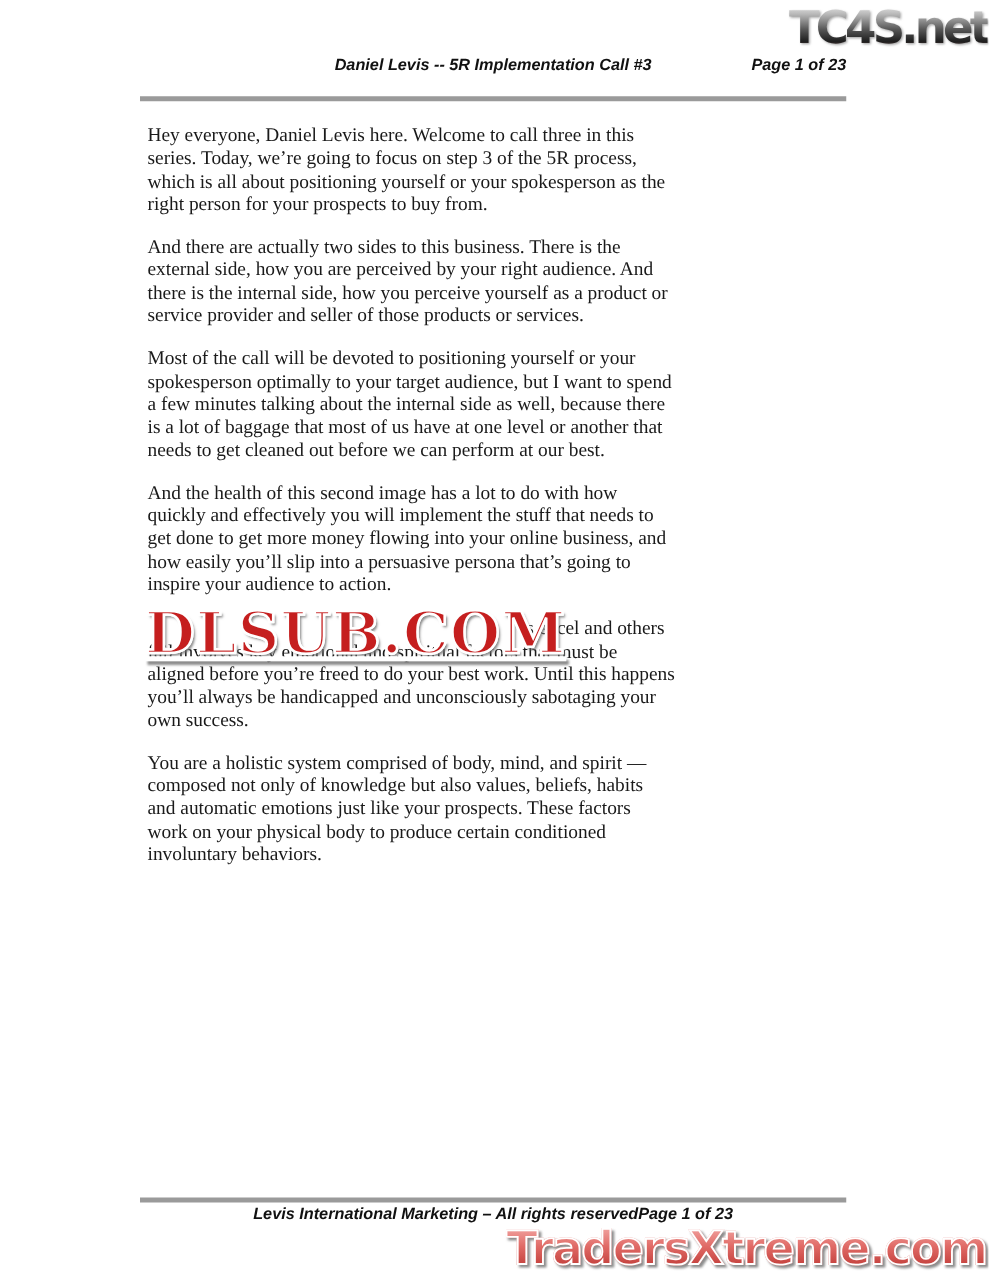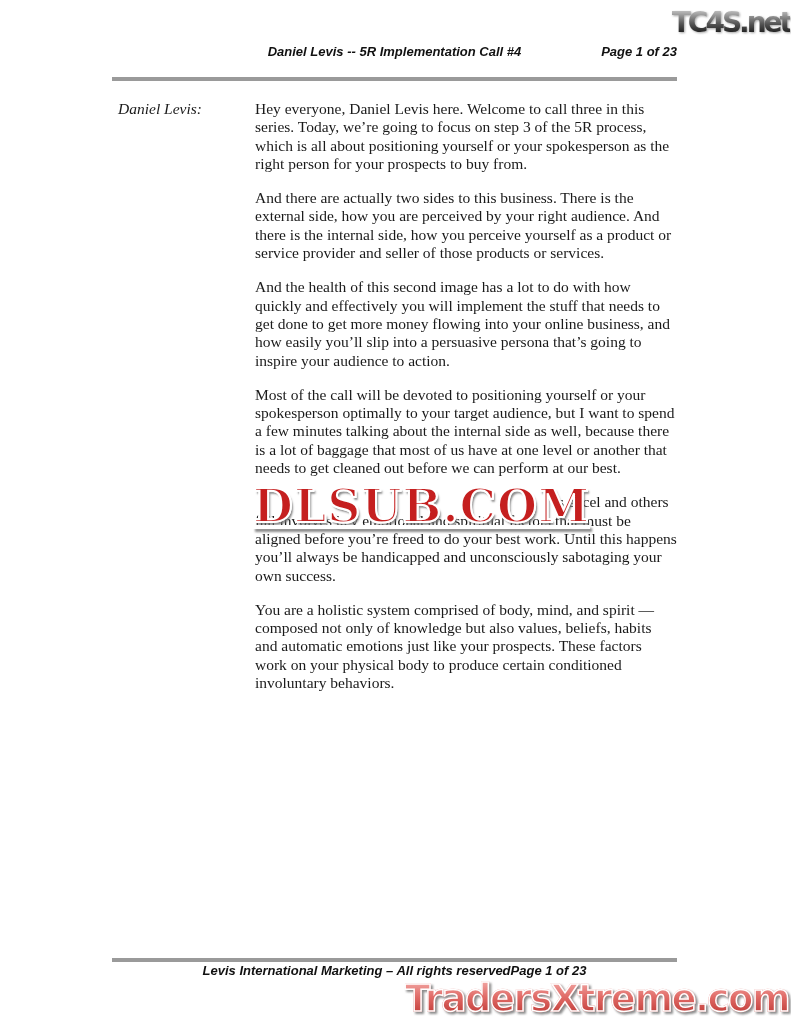--- a/index.html
+++ b/index.html
@@ -17,21 +17,21 @@
     color: #1a1a1a;
   }
 
   
   .tc4s-logo {
     position: absolute;
     top: 2px;
     right: 1px;
     font-family: "DejaVu Sans", sans-serif;
     font-weight: bold;
-    font-size: 28px;
+    font-size: 36px;
     line-height: 42px;
     letter-spacing: -3px;
     background: linear-gradient(180deg,
       #f2f2f2 0%, #b9b9b9 22%, #555555 52%, #1f1f1f 74%, #8e5c58 100%);
     -webkit-background-clip: text;
     background-clip: text;
     color: transparent;
     filter: drop-shadow(1px 1px 1px rgba(90,90,90,0.55));
     white-space: nowrap;
   }
@@ -153,33 +153,32 @@
   }
 </style>
 </head>
 <body>
 
 <div class="page">
 
   <div class="tc4s-logo">TC4S.net</div>
 
   <div class="header-row">
-    <span class="header-title">Daniel Levis -- 5R Implementation Call #4</span>
+    <span class="header-title">Daniel Levis -- 5R Implementation Call #3</span>
     <span class="header-page">Page 1 of 23</span>
   </div>
 
   <div class="rule rule-top"></div>
 
   <div class="content">
-    <div class="speaker">Daniel Levis:</div>
     <div class="paras">
       <p>Hey everyone, Daniel Levis here. Welcome to call three in this series. Today, we’re going to focus on step 3 of the 5R process, which is all about positioning yourself or your spokesperson as the right person for your prospects to buy from.</p>
       <p>And there are actually two sides to this business. There is the external side, how you are perceived by your right audience. And there is the internal side, how you perceive yourself as a product or service provider and seller of those products or services.</p>
+      <p>Most of the call will be devoted to positioning yourself or your spokesperson optimally to your target audience, but I want to spend a few minutes talking about the internal side as well, because there is a lot of baggage that most of us have at one level or another that needs to get cleaned out before we can perform at our best.</p>
       <p>And the health of this second image has a lot to do with how quickly and effectively you will implement the stuff that needs to get done to get more money flowing into your online business, and how easily you’ll slip into a persuasive persona that’s going to inspire your audience to action.</p>
-      <p>Most of the call will be devoted to positioning yourself or your spokesperson optimally to your target audience, but I want to spend a few minutes talking about the internal side as well, because there is a lot of baggage that most of us have at one level or another that needs to get cleaned out before we can perform at our best.</p>
       <p><span class="dlsub"><span class="dlsub-text">DLSUB.COM</span></span><span>s excel and others fail involves key emotional and spiritual factors that must be aligned before you’re freed to do your best work. Until this happens you’ll always be handicapped and unconsciously sabotaging your own success.</span></p>
       <p>You are a holistic system comprised of body, mind, and spirit — composed not only of knowledge but also values, beliefs, habits and automatic emotions just like your prospects. These factors work on your physical body to produce certain conditioned involuntary behaviors.</p>
     </div>
   </div>
 
   <div class="rule rule-bottom"></div>
 
   <div class="footer-row">
     <span>Levis International Marketing – All rights reserved</span>
     <span>Page 1 of 23</span>

